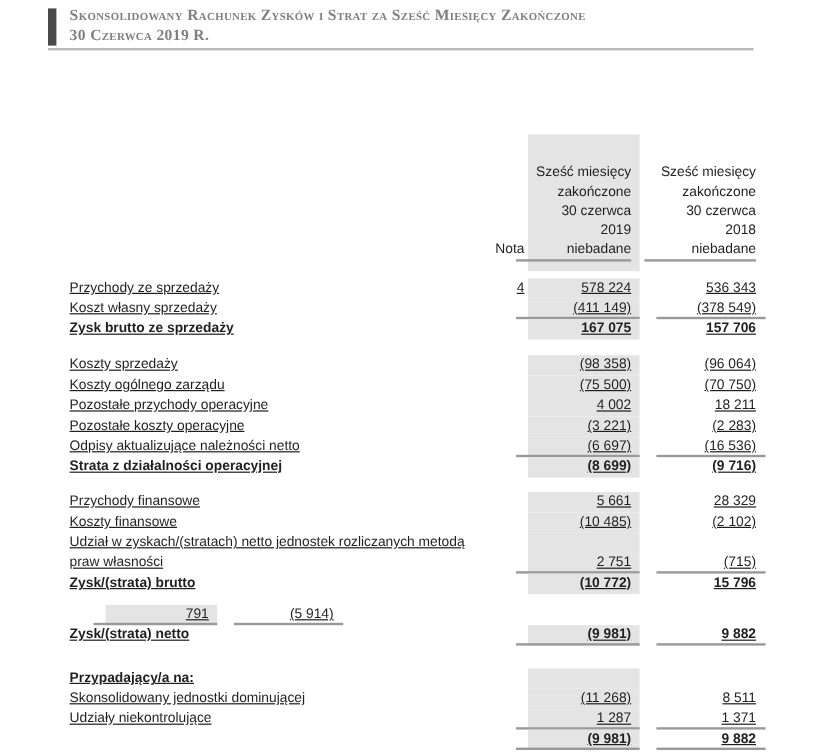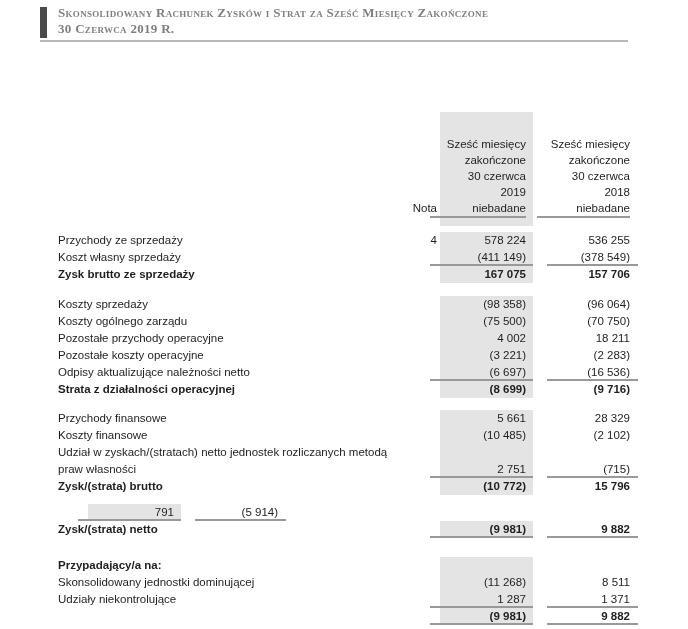--- a/index.html
+++ b/index.html
@@ -28,21 +28,21 @@
   .c-sp14{width:14px;}
   .c-2018{width:91px;text-align:right;padding-right:8px;box-sizing:border-box;position:relative;}
   .shaded{background:var(--shade);}
   .h2019{padding-top:24px;}
   .hline{height:2px;background:var(--rule);}
   .h2019 .hline{margin-left:-10px;}
   .hspacer{height:8px;}
   .nota-lbl{padding-bottom:10px;}
 
   .gap{width:100%;}
-  .row{display:flex;height:17px;line-height:17px;font-size:11.5px;}
+  .row{display:flex;height:17px;line-height:17px;font-size:11.5px;text-decoration:underline;}
   .row.bold{font-weight:700;}
   .row.tall{height:22px;line-height:20px;}
   .row.wide .c-label{width:382px;font-size:11px;white-space:nowrap;}
   .rule::after{content:"";position:absolute;left:0;right:0;bottom:0;border-bottom:2px solid var(--rule);}
   .c-2019.rule::after{left:-10px;}
   .rule-top::before{content:"";position:absolute;left:0;right:0;top:0;border-top:2px solid var(--rule);}
 </style>
 </head>
 <body>
 
@@ -83,21 +83,21 @@
 
     <div class="gap" style="height:6px"></div>
 
     <div>
         <div class="row">
     <div class="c-label">Przychody ze sprzedaży</div>
     <div class="c-nota">4</div>
     <div class="c-sp3"></div>
     <div class="c-2019 shaded">578 224</div>
     <div class="c-sp14"></div>
-    <div class="c-2018">536 255</div>
+    <div class="c-2018">536 343</div>
   </div>
         <div class="row">
     <div class="c-label">Koszt własny sprzedaży</div>
     <div class="c-nota"></div>
     <div class="c-sp3"></div>
     <div class="c-2019 shaded rule">(411 149)</div>
     <div class="c-sp14"></div>
     <div class="c-2018 rule">(378 549)</div>
   </div>
         <div class="row bold">

